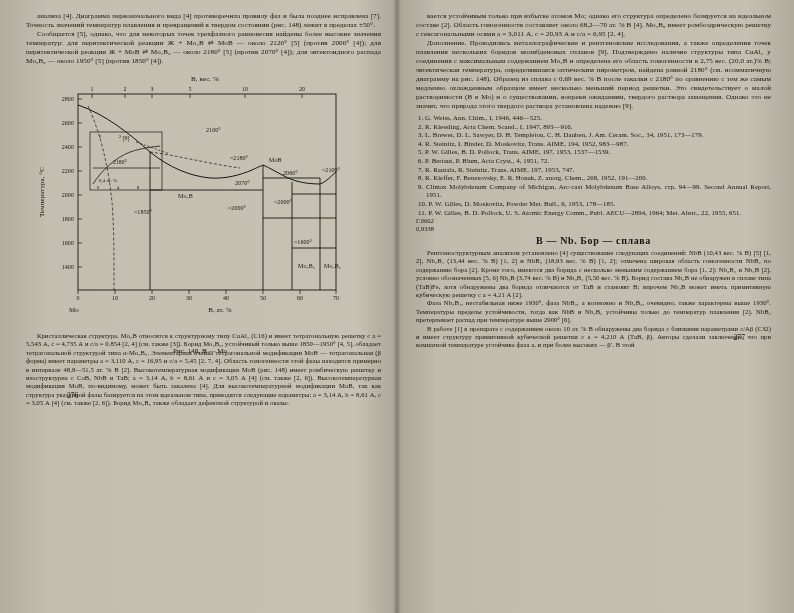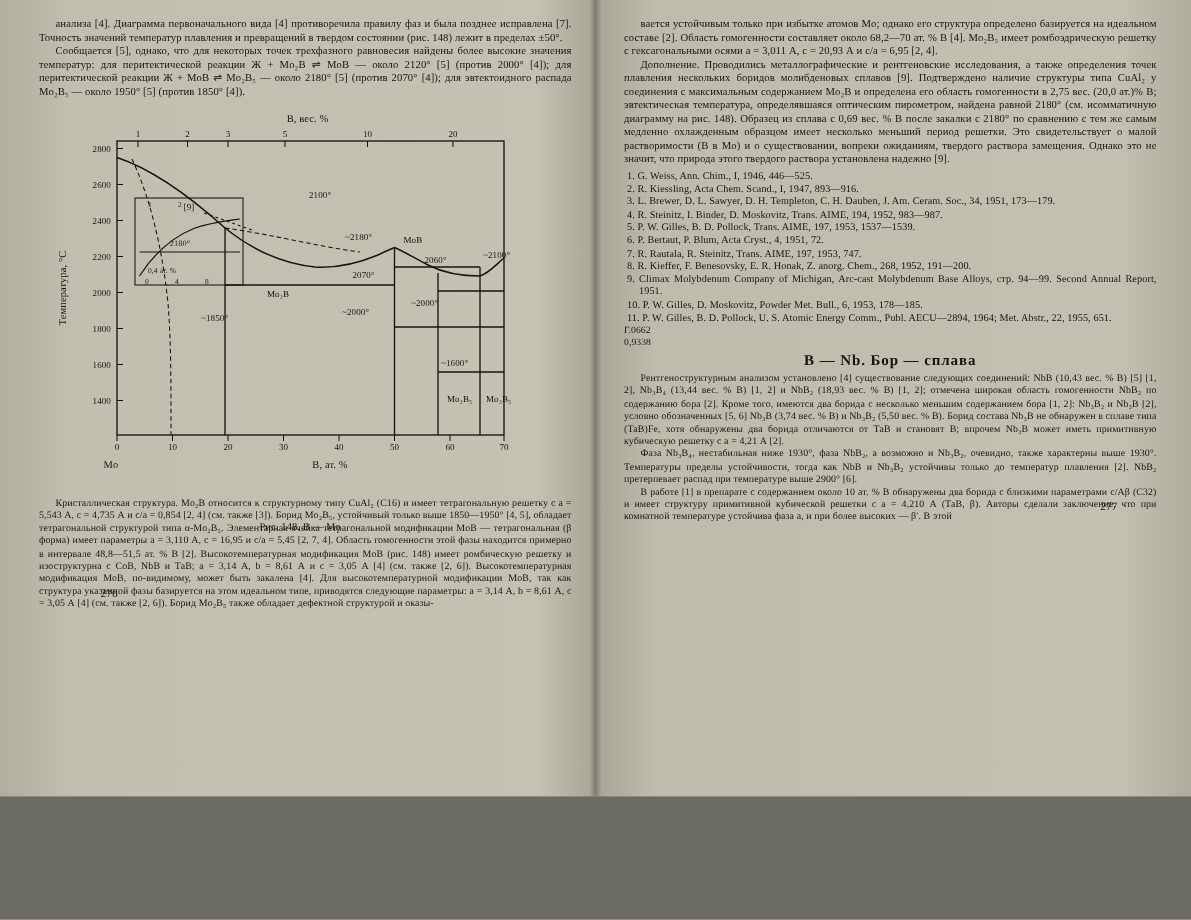--- a/index.html
+++ b/index.html
@@ -3,21 +3,21 @@
 <meta charset="utf-8">
 <style>
   html, body {
     margin: 0;
     padding: 0;
     background: #6b6b63;
   }
   .page {
     position: relative;
     width: 794px;
-    height: 531px;
+    height: 613px;
     background: #b9b5a6;
     overflow: hidden;
     font-family: "Liberation Serif", serif;
   }
   .paper {
     position: absolute;
     left: 0; top: 0;
     width: 794px; height: 613px;
     background: linear-gradient(90deg,#b2ae9f 0%, #c3bfb0 6%, #c6c2b3 45%, #a9a596 50%, #c0bcad 55%, #c5c1b2 94%, #b0ac9d 100%);
   }

